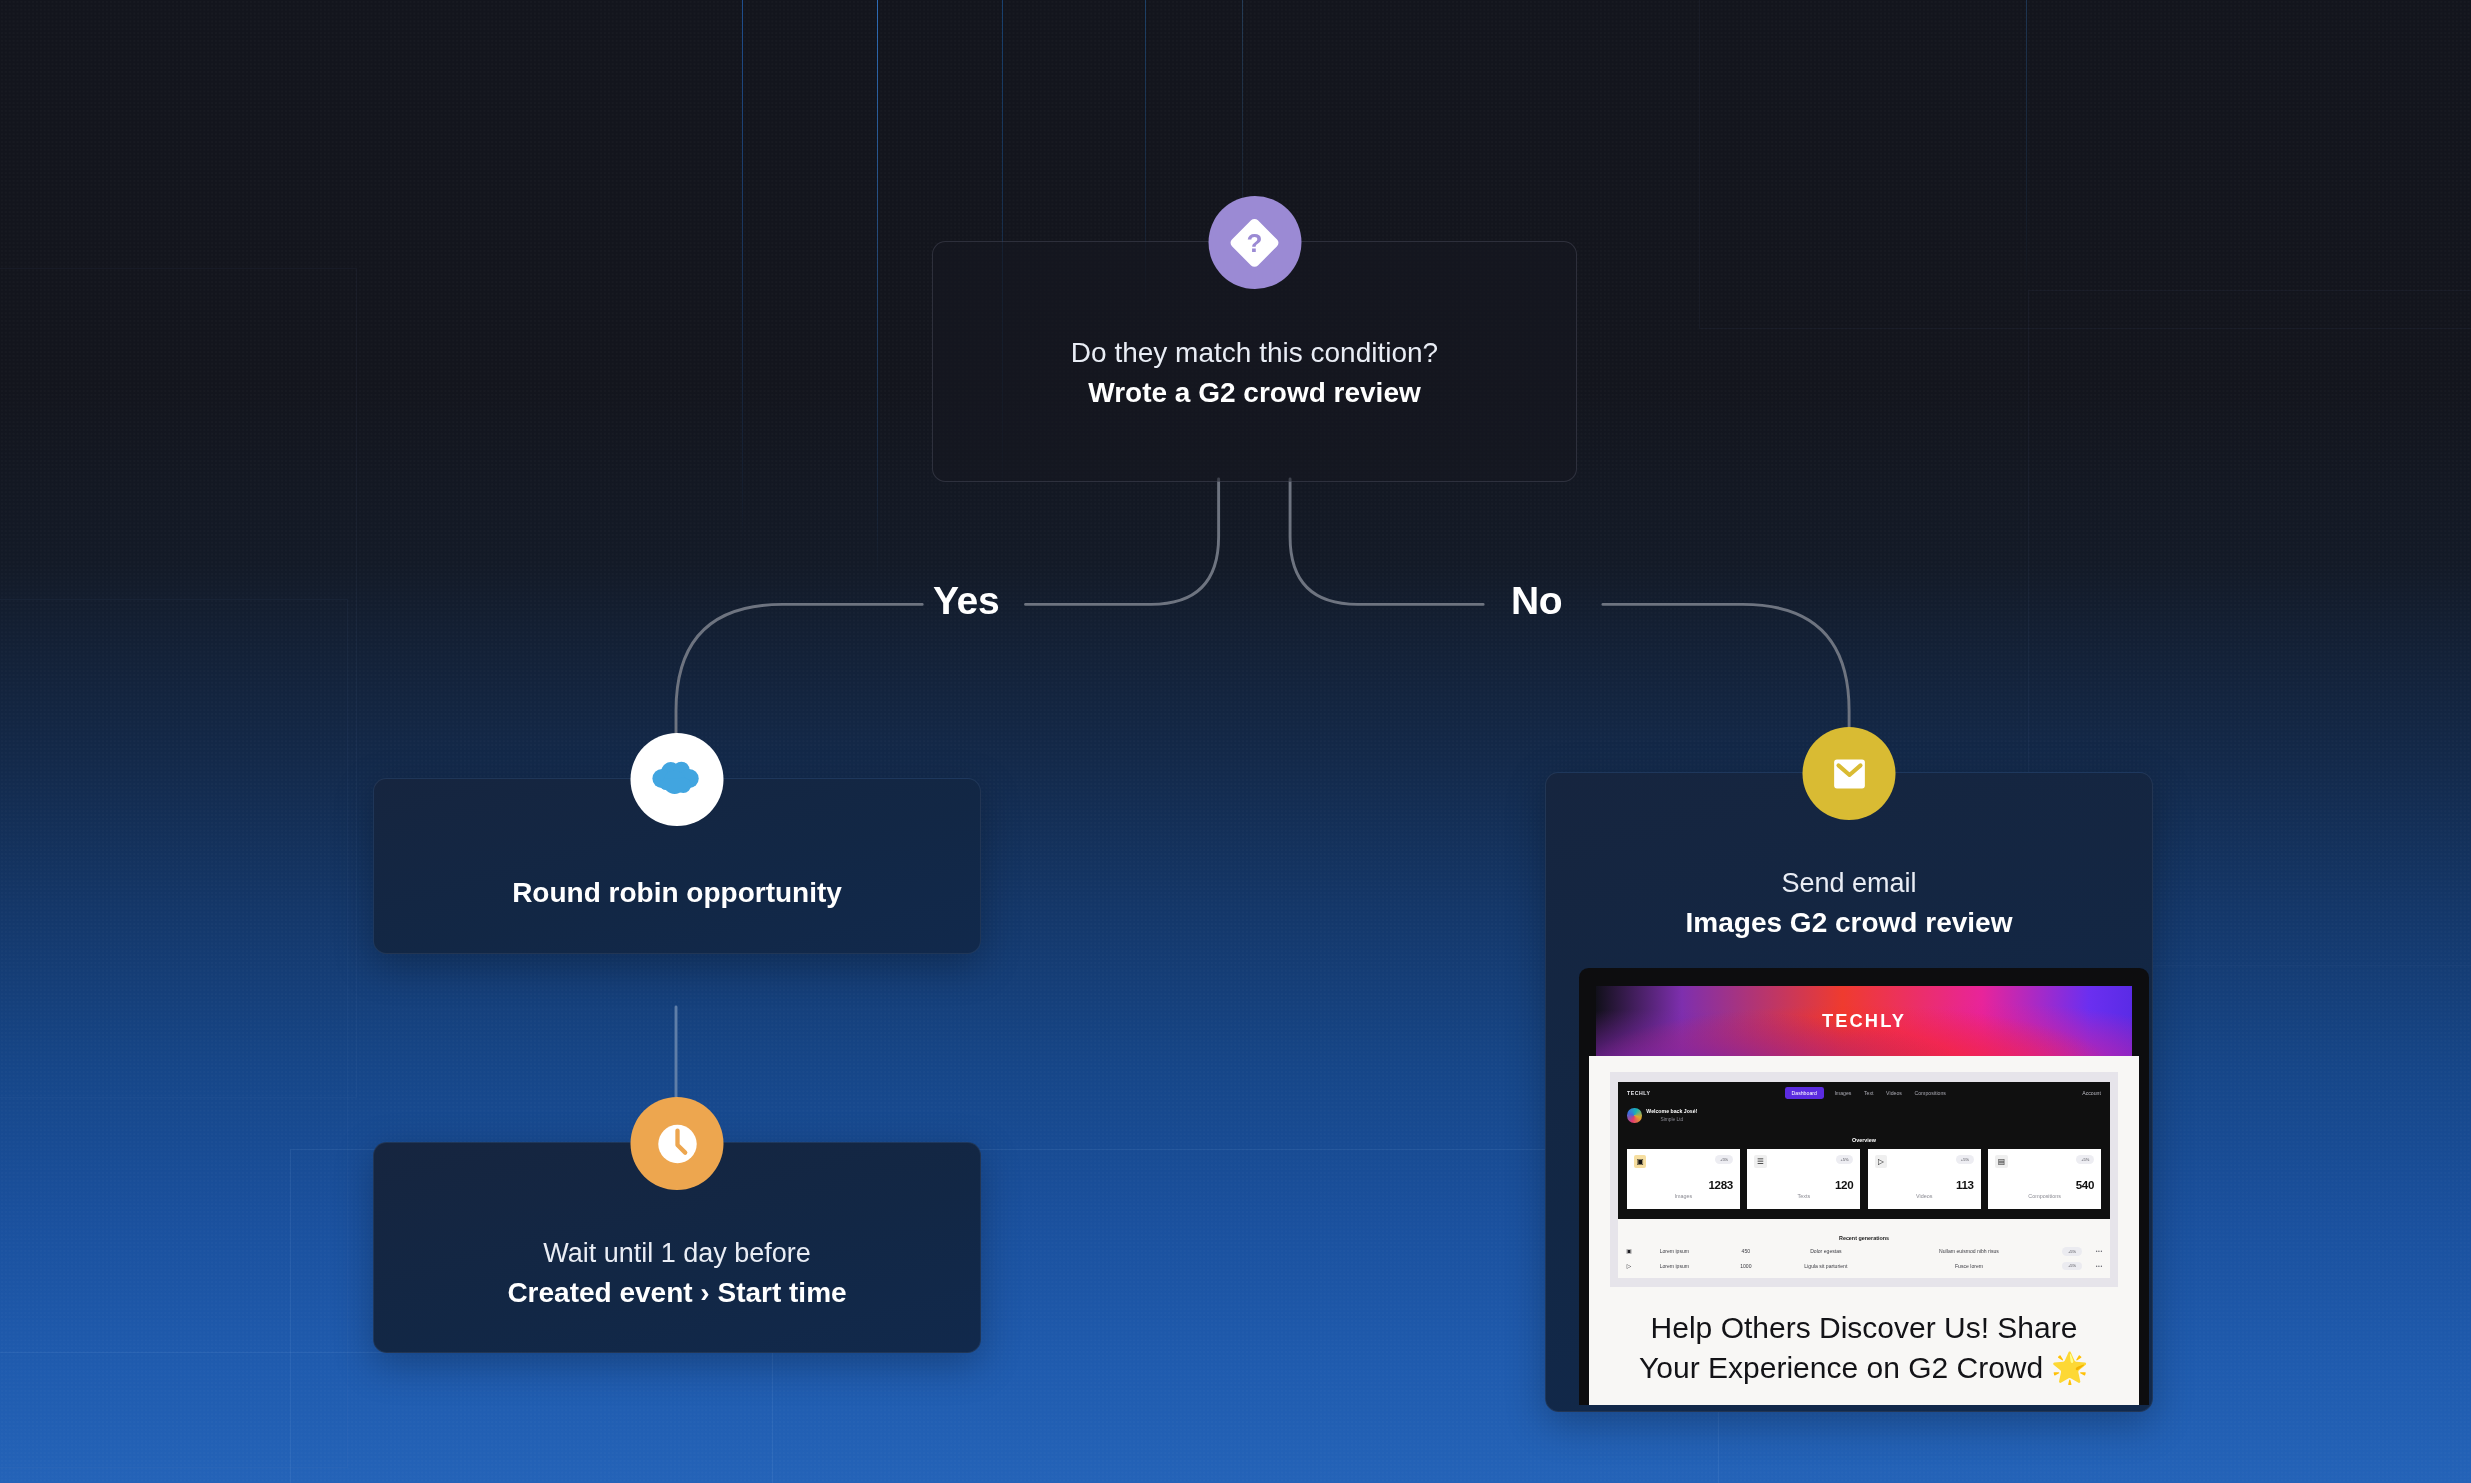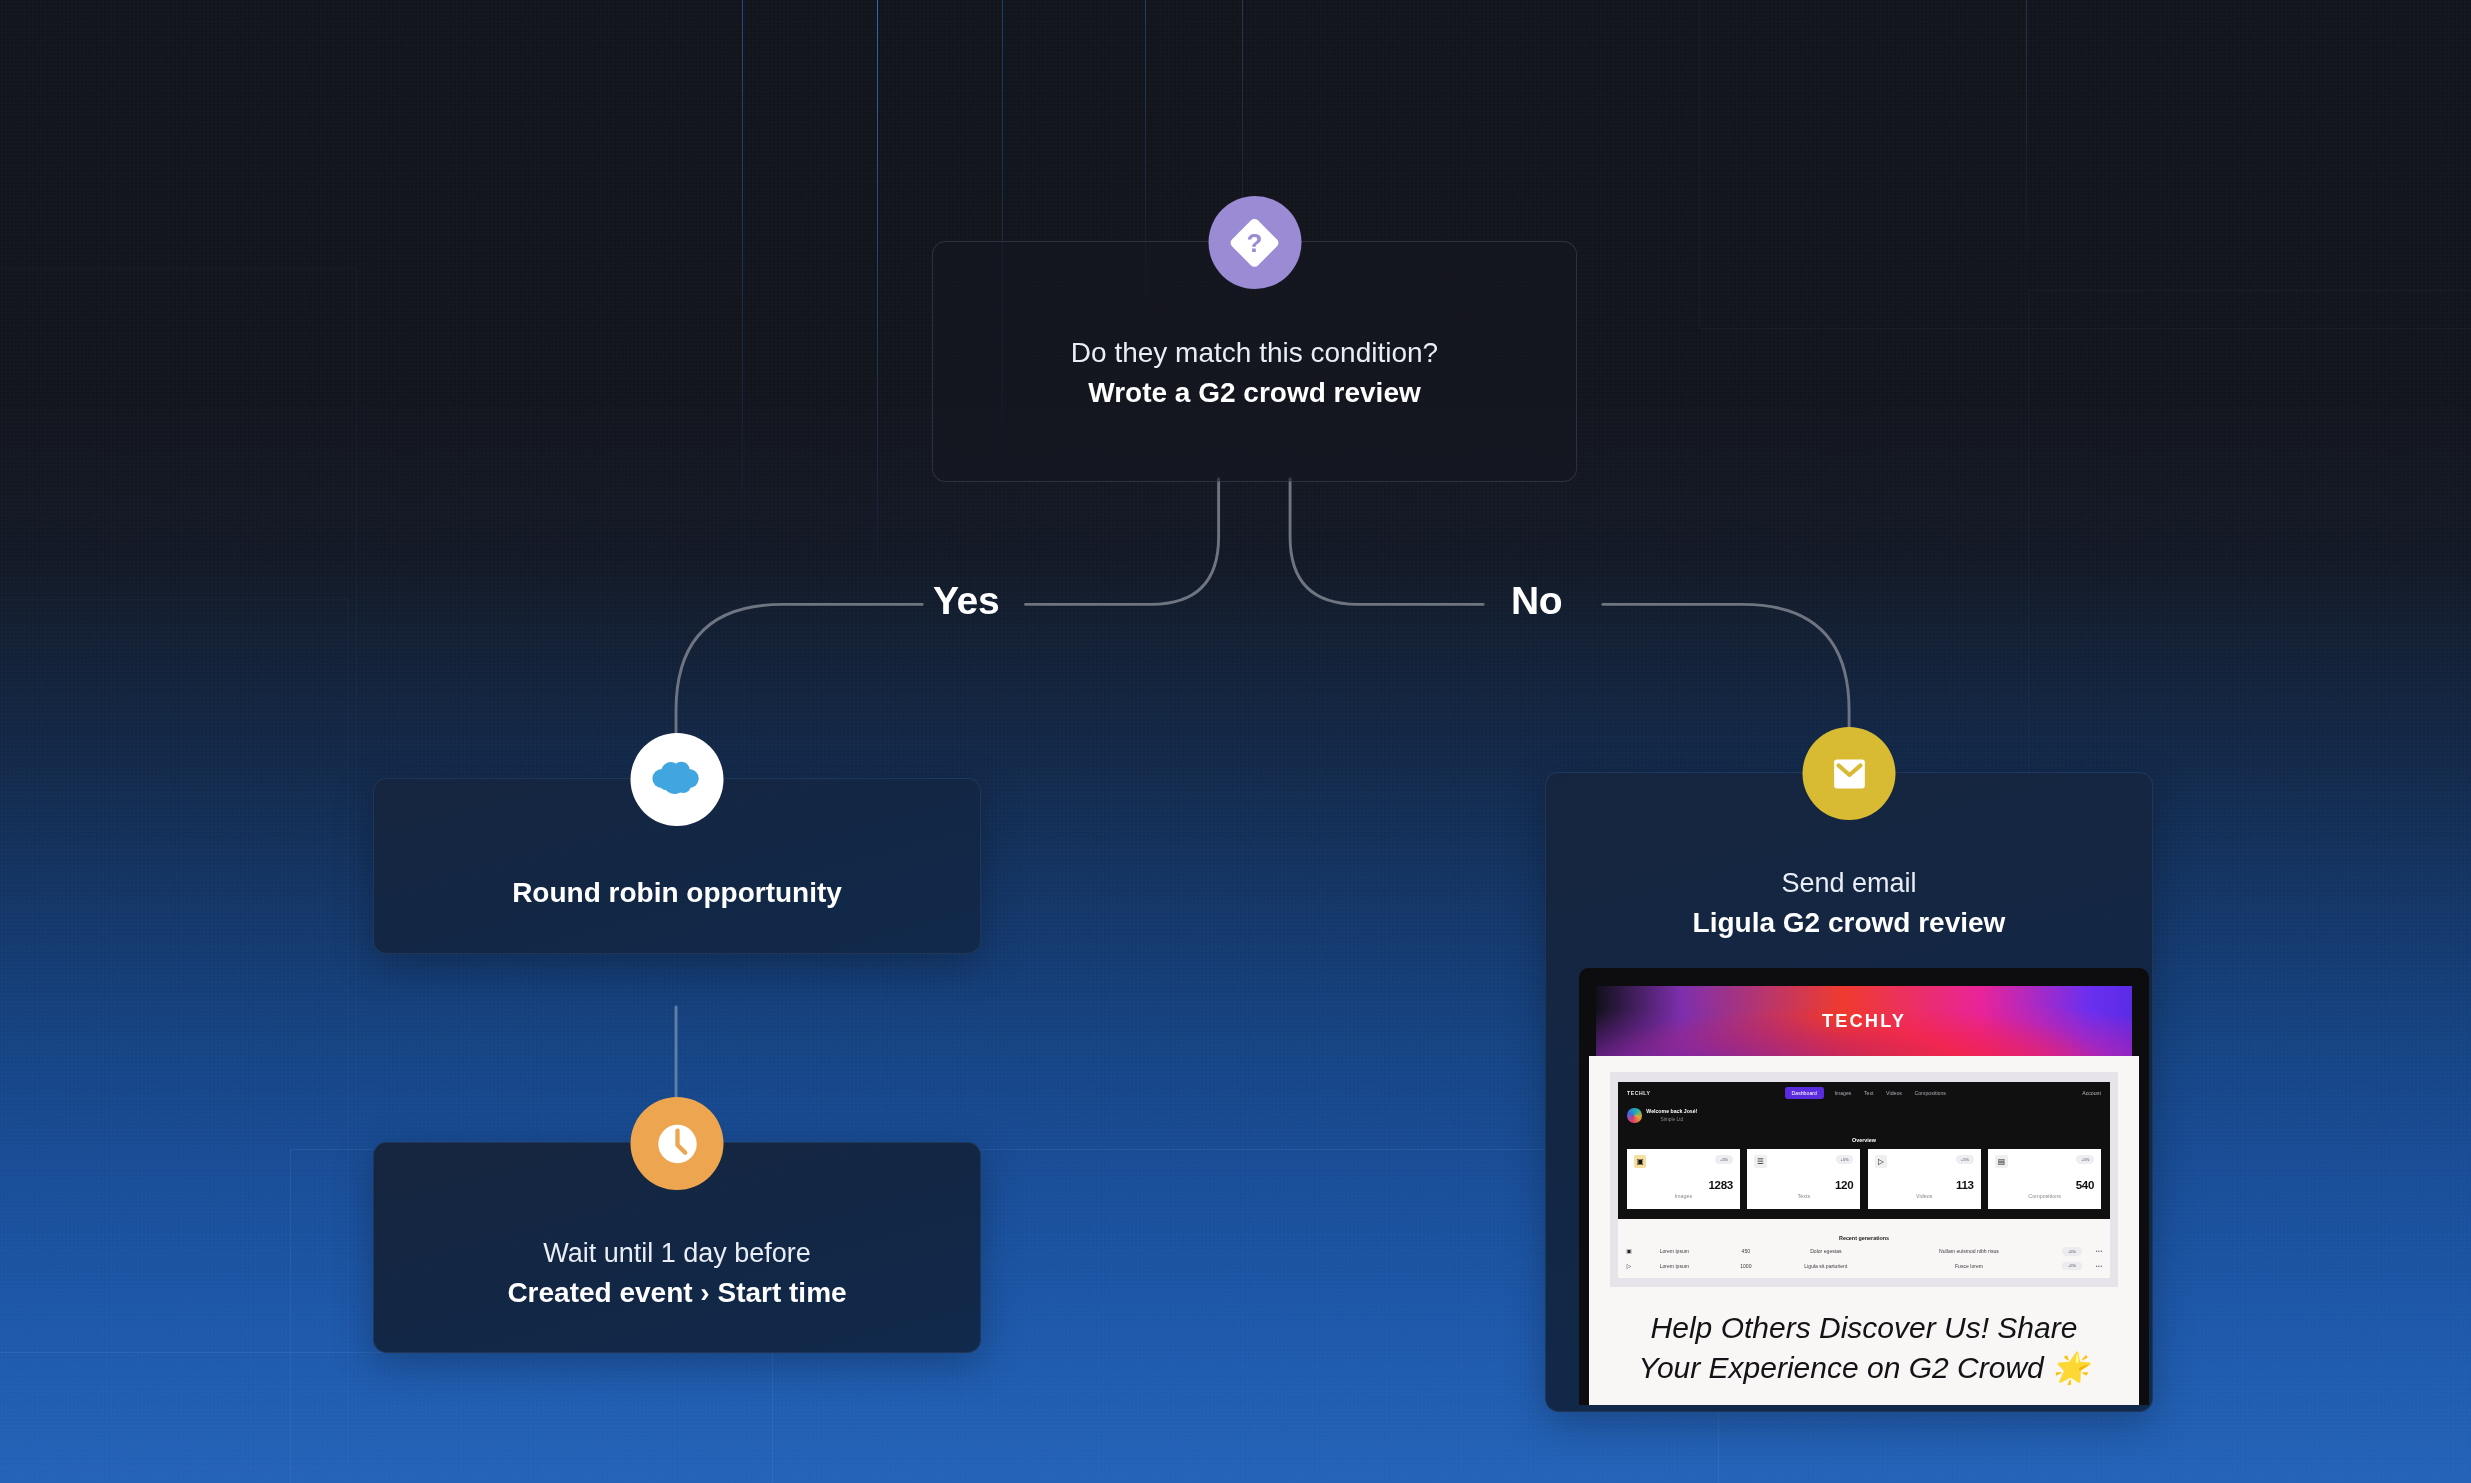--- a/index.html
+++ b/index.html
@@ -204,21 +204,20 @@
   .gen-more { width:21px; text-align:right; letter-spacing:0.6px; color:#6a6a72; }
 
   .email-headline {
     text-align:center;
     color:#131317;
     font-size:30px;
     line-height:1.34;
     padding:21px 25px 17.4px;
     background:#f8f7f5;
     font-weight:400;
-    font-style:italic;
   }
 </style>
 </head>
 <body>
 
 <div id="stage">
 
   <div class="bg-base"></div>
   <div class="bg-rect r1"></div>
   <div class="bg-rect r2"></div>
@@ -295,21 +294,21 @@
 
   <div class="node" style="left:1545px; top:772px;">
     <div class="card action" style="padding-bottom:6px;">
       <div class="node-icon gold">
         <svg width="48" height="48" viewBox="0 0 50 50">
           <rect x="9" y="10" width="32" height="30" rx="3" fill="#ffffff"></rect>
           <path d="M13.5 16 L25 26 L36.5 16" stroke="#d9bb33" stroke-width="4.2" fill="none" stroke-linecap="round" stroke-linejoin="round"></path>
         </svg>
       </div>
       <div class="card-sub">Send email</div>
-      <div class="card-title">Ligula G2 crowd review</div>
+      <div class="card-title">Images G2 crowd review</div>
 
       <div class="email-preview">
         <div class="email-banner">
           <span class="email-logo">TECHLY</span>
         </div>
         <div class="email-body">
 
           <div class="dash-frame">
             <div class="dash">
 

